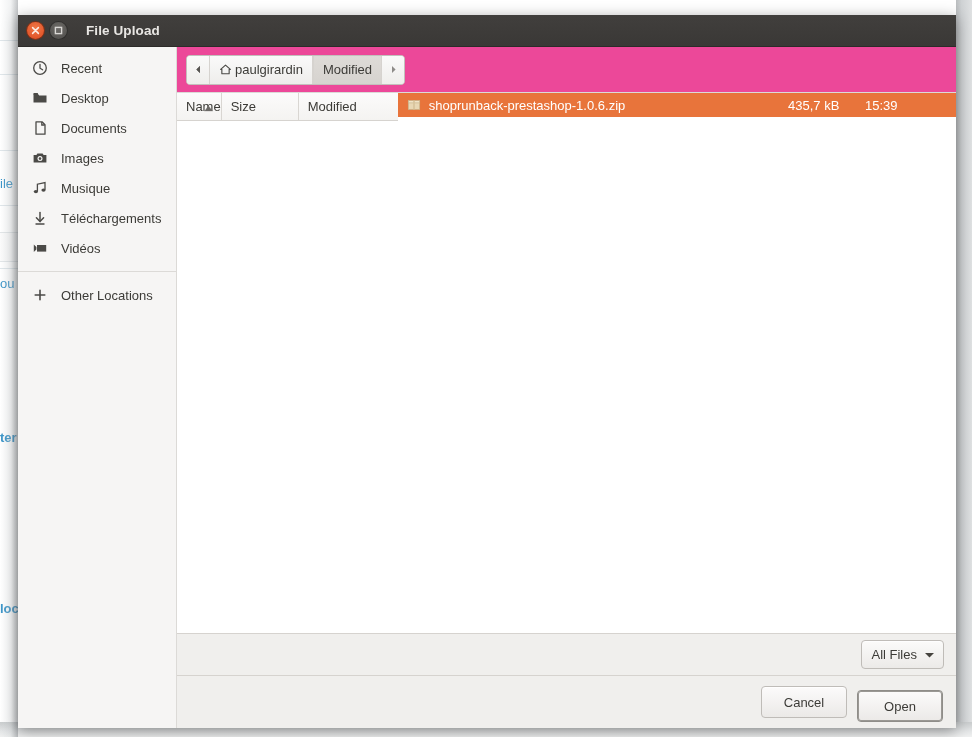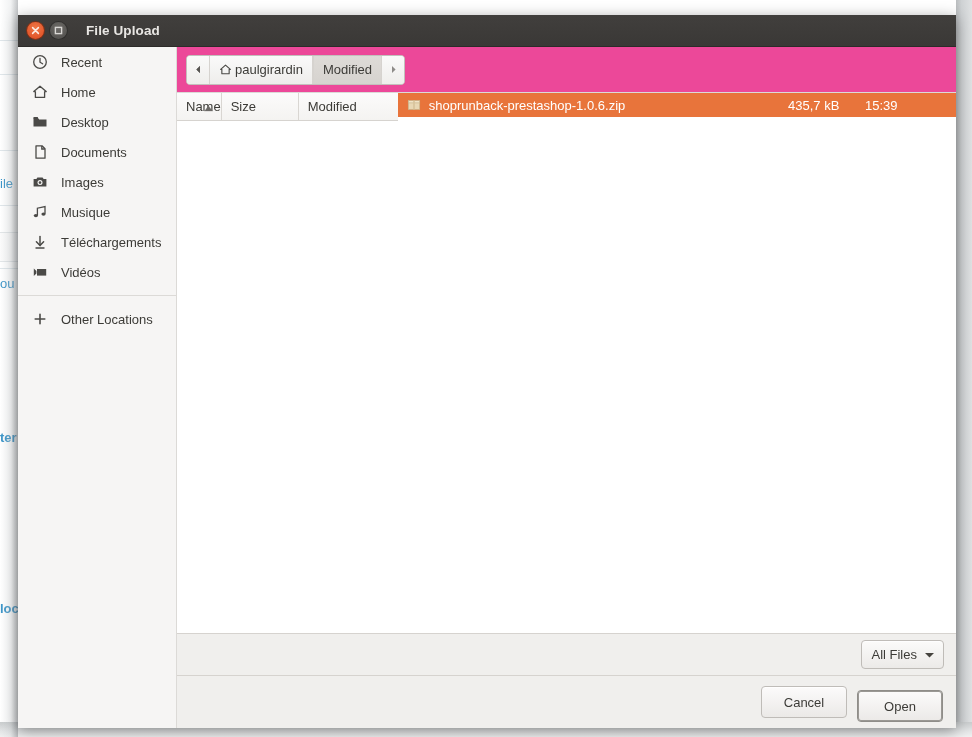--- a/index.html
+++ b/index.html
@@ -122,20 +122,21 @@
     display: flex;
     min-height: 0;
   }
 
   
   #sidebar {
     width: 159px;
     min-width: 159px;
     background: #f6f5f4;
     border-right: 1px solid #dcdad7;
+    padding-top: 6px;
     box-sizing: border-box;
   }
   .side-item {
     height: 30px;
     display: flex;
     align-items: center;
     padding-left: 12px;
     color: #3c3b37;
     font-size: 13px;
     cursor: default;
@@ -388,28 +389,20 @@
       <div class="side-item">
         <span class="ico">
           <svg width="16" height="16" viewBox="0 0 16 16">
             <circle cx="8" cy="8" r="6.3" fill="none" stroke="#4b4a47" stroke-width="1.3"></circle>
             <path d="M8 4.3 V8.2 L10.6 9.8" fill="none" stroke="#4b4a47" stroke-width="1.3" stroke-linecap="round"></path>
           </svg>
         </span>
         <span>Recent</span>
       </div>
 
-      <div class="side-item">
-        <span class="ico">
-          <svg width="16" height="16" viewBox="0 0 16 16">
-            <path d="M8 2.2 L14.2 7.6 H12.6 V13.4 H3.4 V7.6 H1.8 Z" fill="none" stroke="#4b4a47" stroke-width="1.3" stroke-linejoin="round"></path>
-          </svg>
-        </span>
-        <span>Home</span>
-      </div>
 
       <div class="side-item">
         <span class="ico">
           <svg width="16" height="16" viewBox="0 0 16 16">
             <path d="M1.5 4 H6 L7.2 5.4 H14.5 V12.6 H1.5 Z" fill="#4b4a47"></path>
             <rect x="1.5" y="3" width="4.4" height="1.6" fill="#4b4a47"></rect>
           </svg>
         </span>
         <span>Desktop</span>
       </div>

